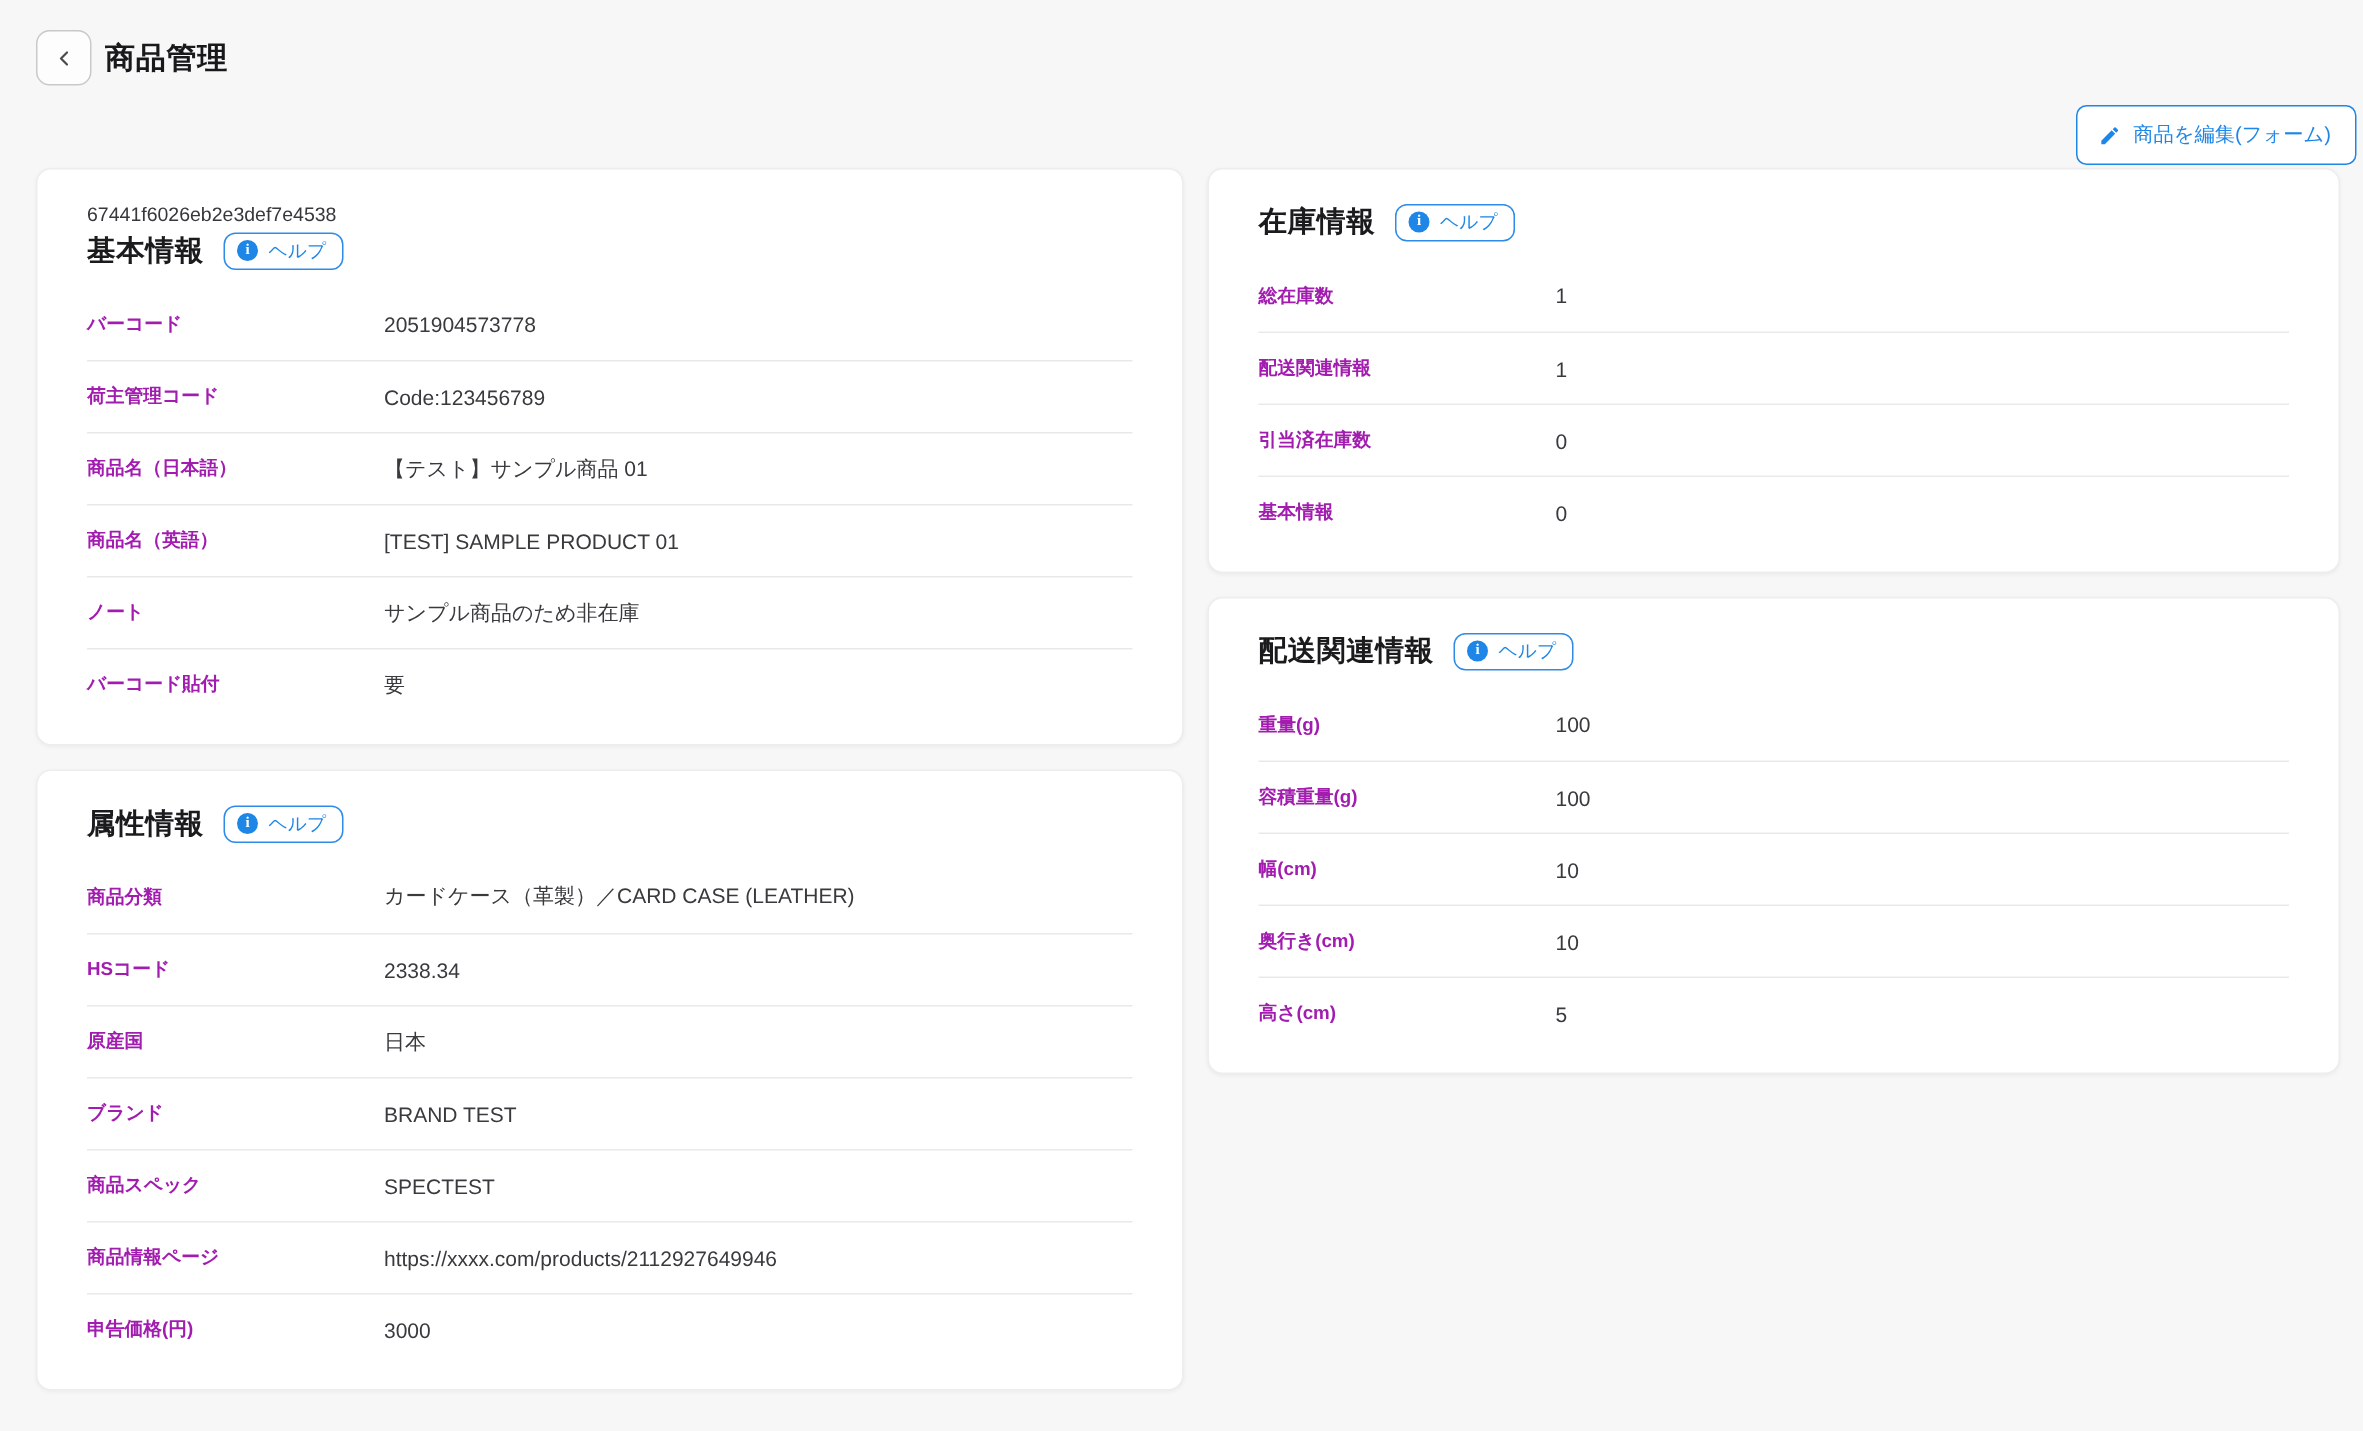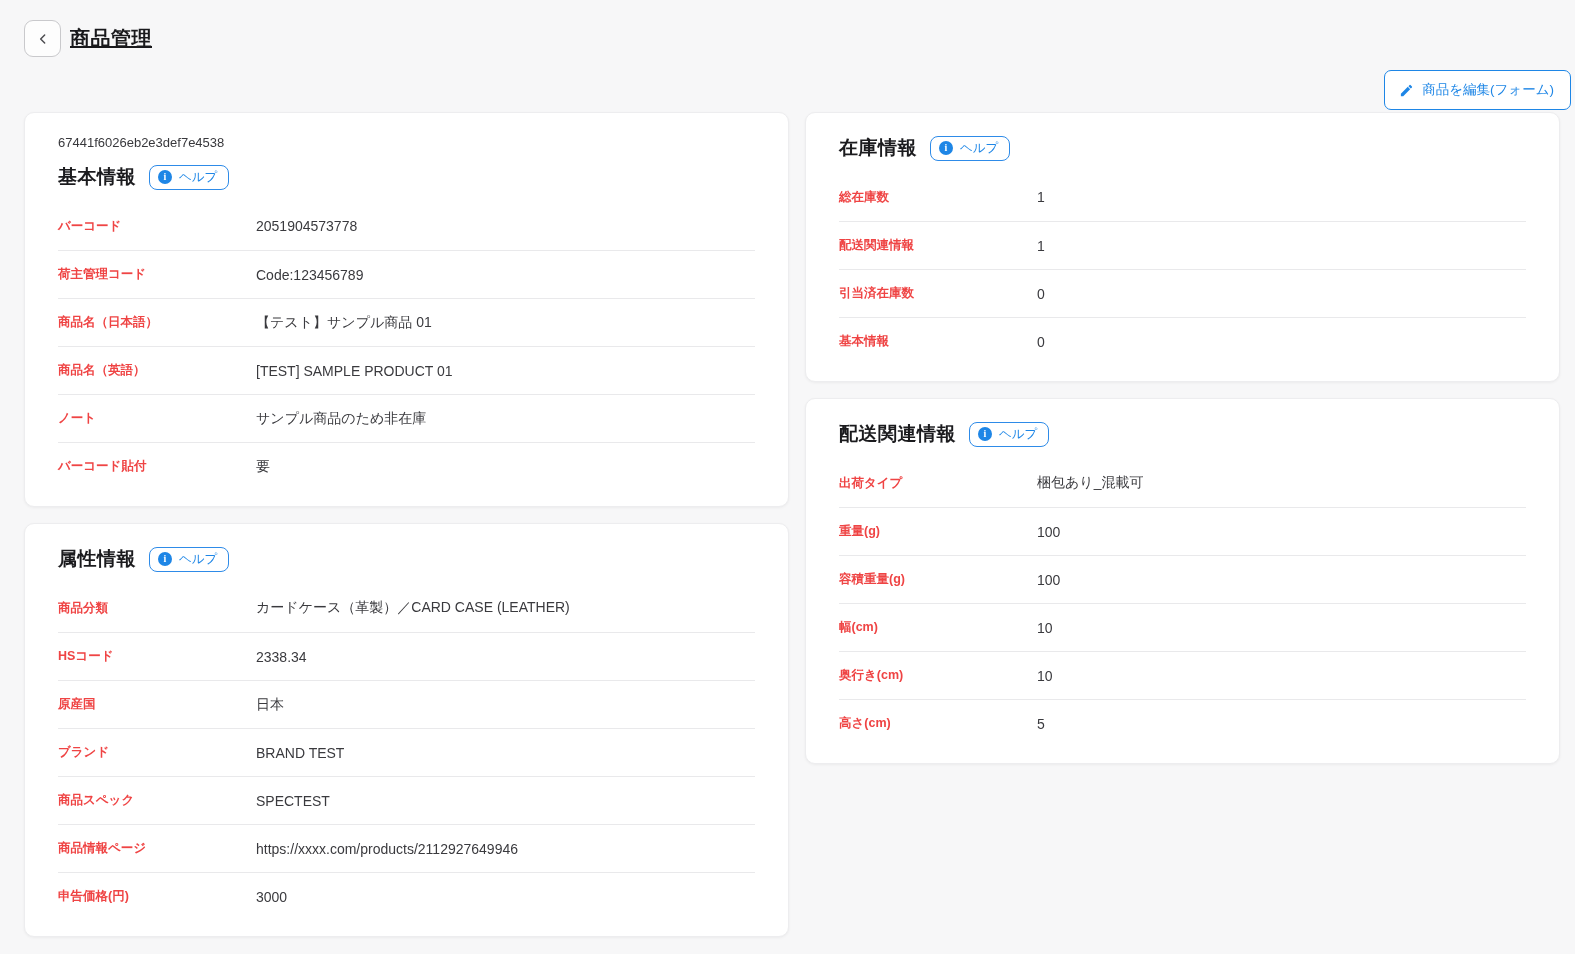--- a/index.html
+++ b/index.html
@@ -21,21 +21,20 @@
     width: 37px; height: 37px;
     background: #fdfdfd;
     border: 1.5px solid #c9c9cc;
     border-radius: 9px;
     display: flex; align-items: center; justify-content: center;
     cursor: pointer;
   }
   .page-title {
     font-size: 20px; font-weight: 700; color: #19191c;
     letter-spacing: 0.5px;
-    text-decoration: underline;
   }
 
   
   .edit-btn {
     position: absolute; top: 70px; right: 4px;
     height: 40px;
     display: flex; align-items: center; gap: 8px;
     background: #ffffff;
     border: 1px solid #1e86e6;
     border-radius: 7px;
@@ -56,21 +55,21 @@
   .card {
     background: #ffffff;
     border: 1px solid #ededef;
     border-radius: 10px;
     box-shadow: 0 1px 3px rgba(0,0,0,0.05);
     padding: 22px 33px 16px 33px;
   }
 
   .product-id {
     font-size: 13px; color: #38383c;
-    margin-bottom: 14px;
+    margin-bottom: 4px;
   }
 
   .card-head {
     display: flex; align-items: center; gap: 13px;
     margin-bottom: 12px;
   }
   .section-title {
     font-size: 19px; font-weight: 700; color: #1b1b1e;
     letter-spacing: 0.5px;
   }
@@ -97,21 +96,21 @@
 
   
   .kv-table { display: flex; flex-direction: column; }
   .row {
     display: flex; align-items: center;
     min-height: 48px;
   }
   .row + .row { border-top: 1px solid #e9e9eb; }
   .row-label {
     width: 198px; flex-shrink: 0;
-    font-size: 12.5px; font-weight: 700; color: #ef4444;
+    font-size: 12.5px; font-weight: 700; color: #a21caf;
   }
   .row-value {
     font-size: 14px; color: #3a3a3e;
   }
 </style>
 </head>
 <body>
 
 <div class="topbar">
   <button class="back-btn">
@@ -266,24 +265,20 @@
     <div class="card">
       <div class="card-head">
         <h2 class="section-title">配送関連情報</h2>
         <span class="help-badge">
           <span class="info-circle">i</span>
           <span class="help-text">ヘルプ</span>
         </span>
       </div>
       <div class="kv-table">
 
-          <div class="row">
-            <div class="row-label">出荷タイプ</div>
-            <div class="row-value">梱包あり_混載可</div>
-          </div>
 
           <div class="row">
             <div class="row-label">重量(g)</div>
             <div class="row-value">100</div>
           </div>
 
           <div class="row">
             <div class="row-label">容積重量(g)</div>
             <div class="row-value">100</div>
           </div>

